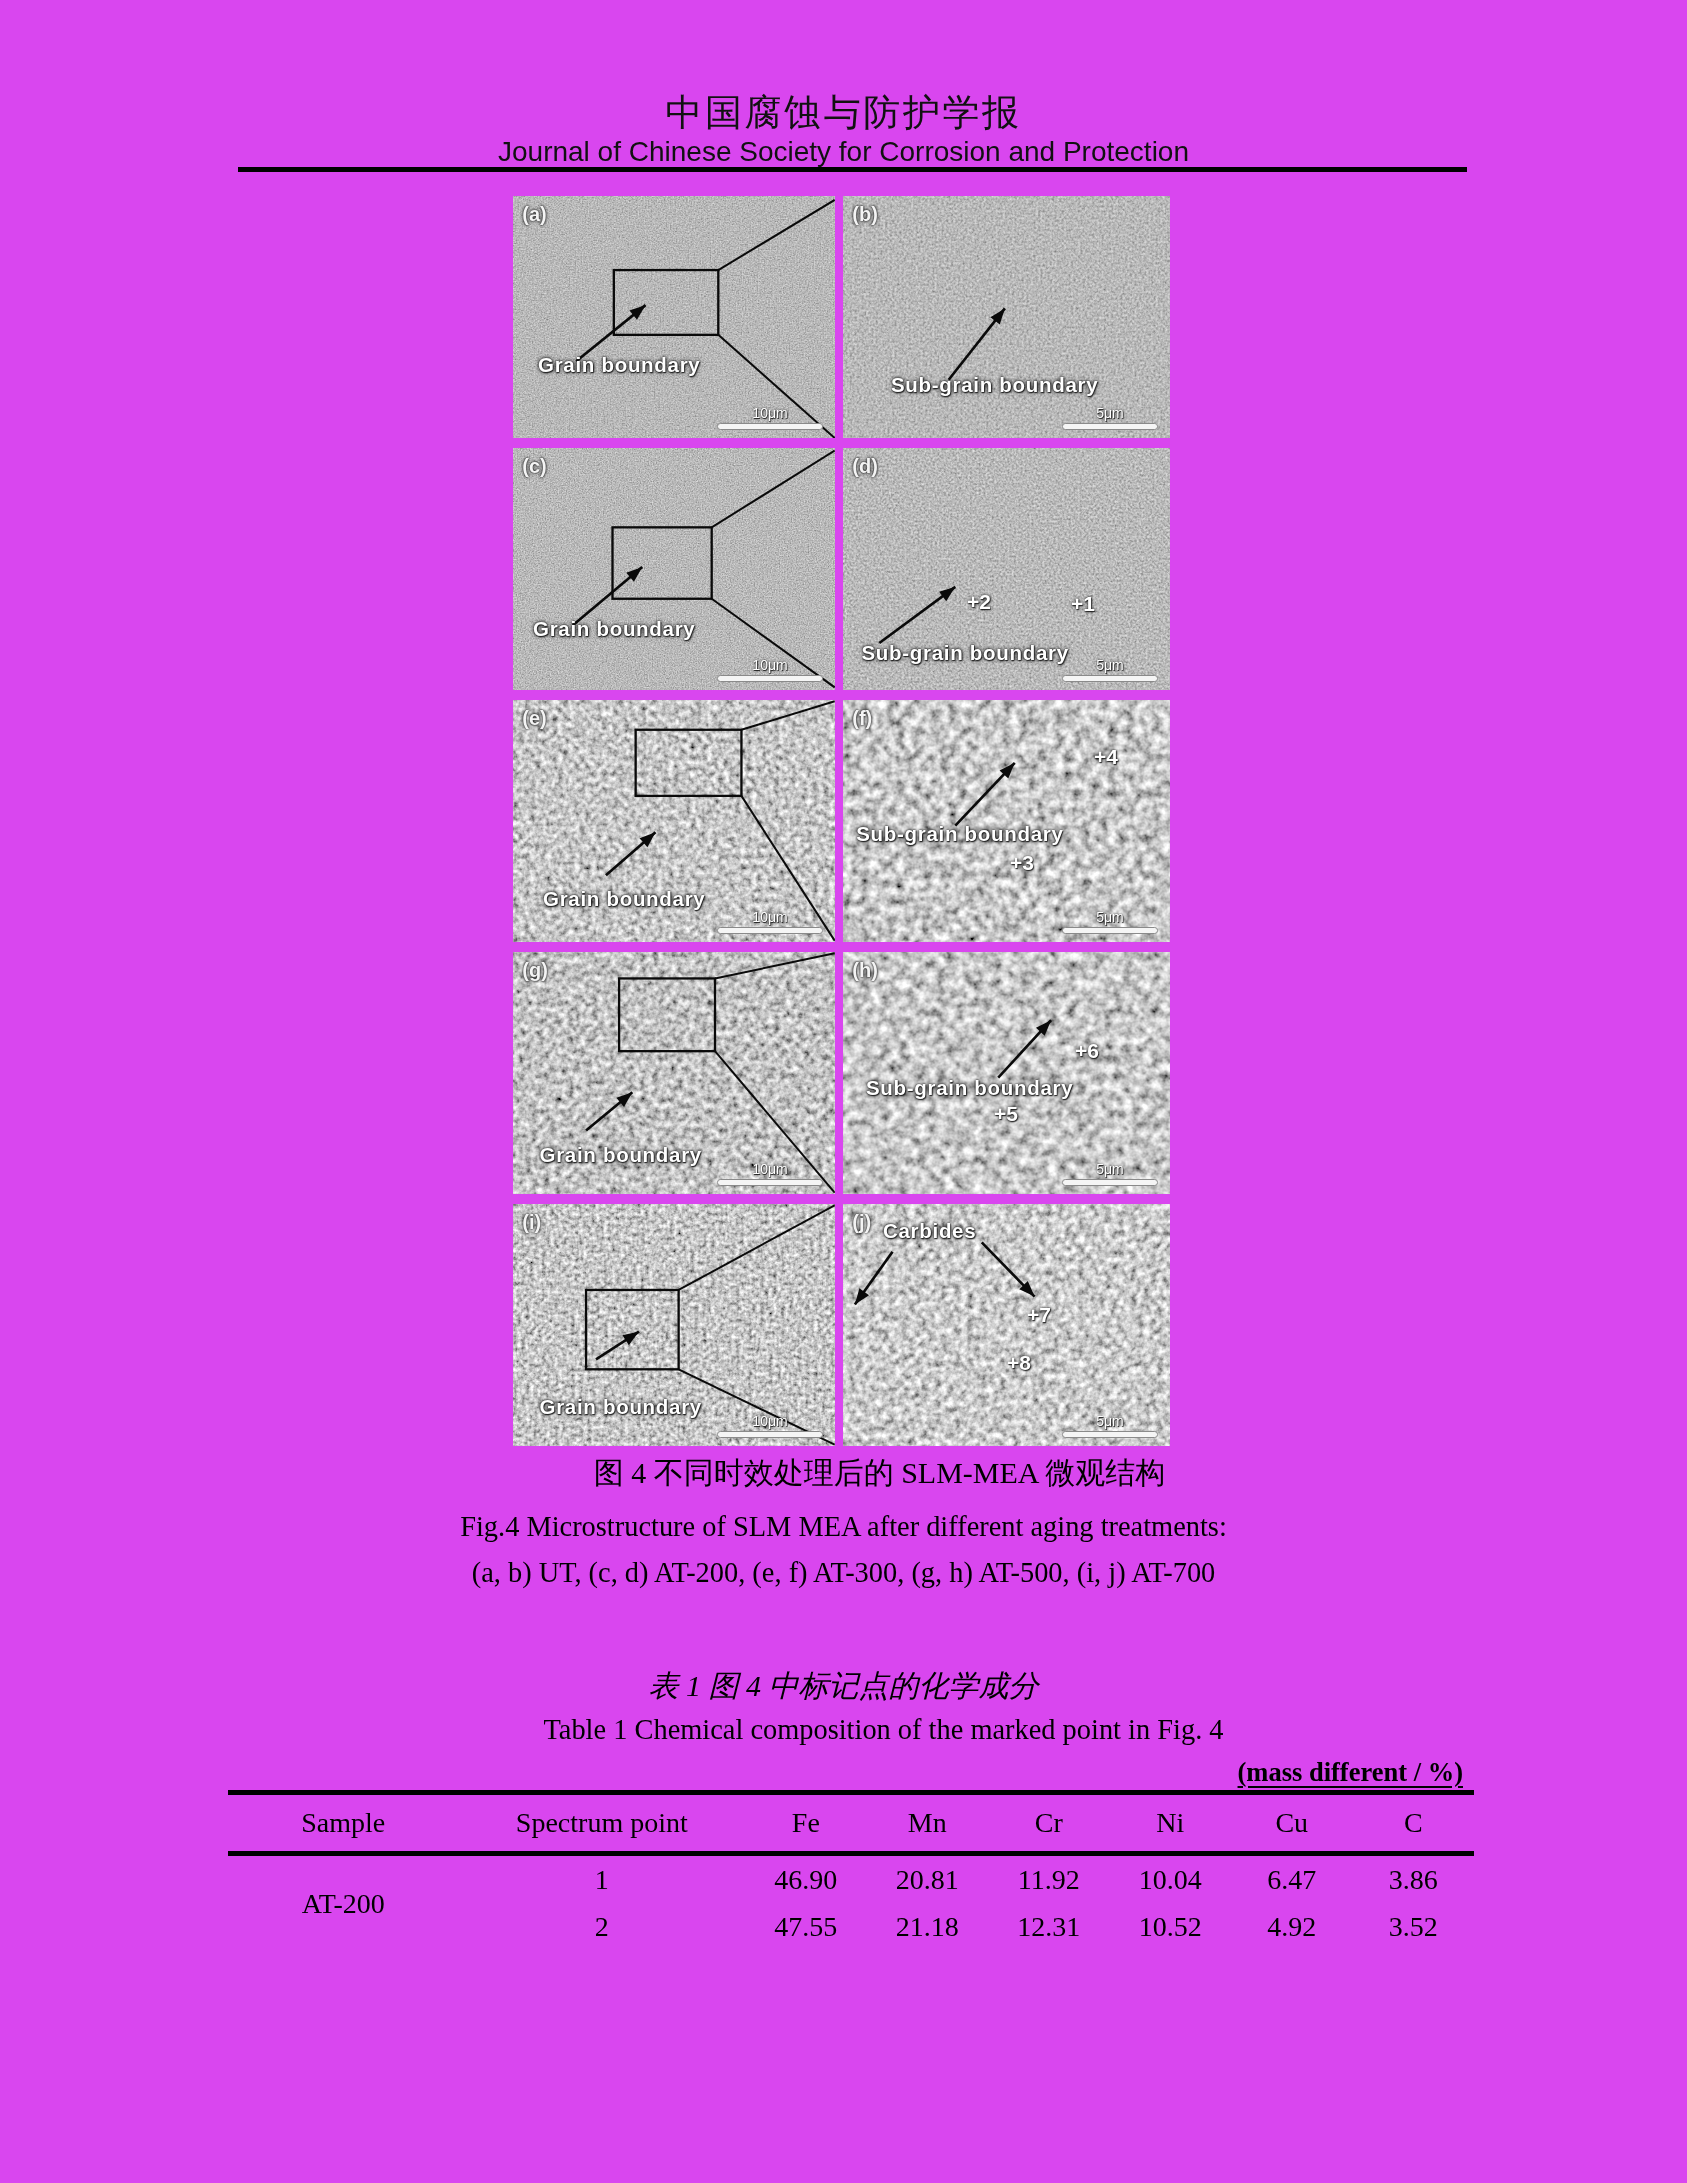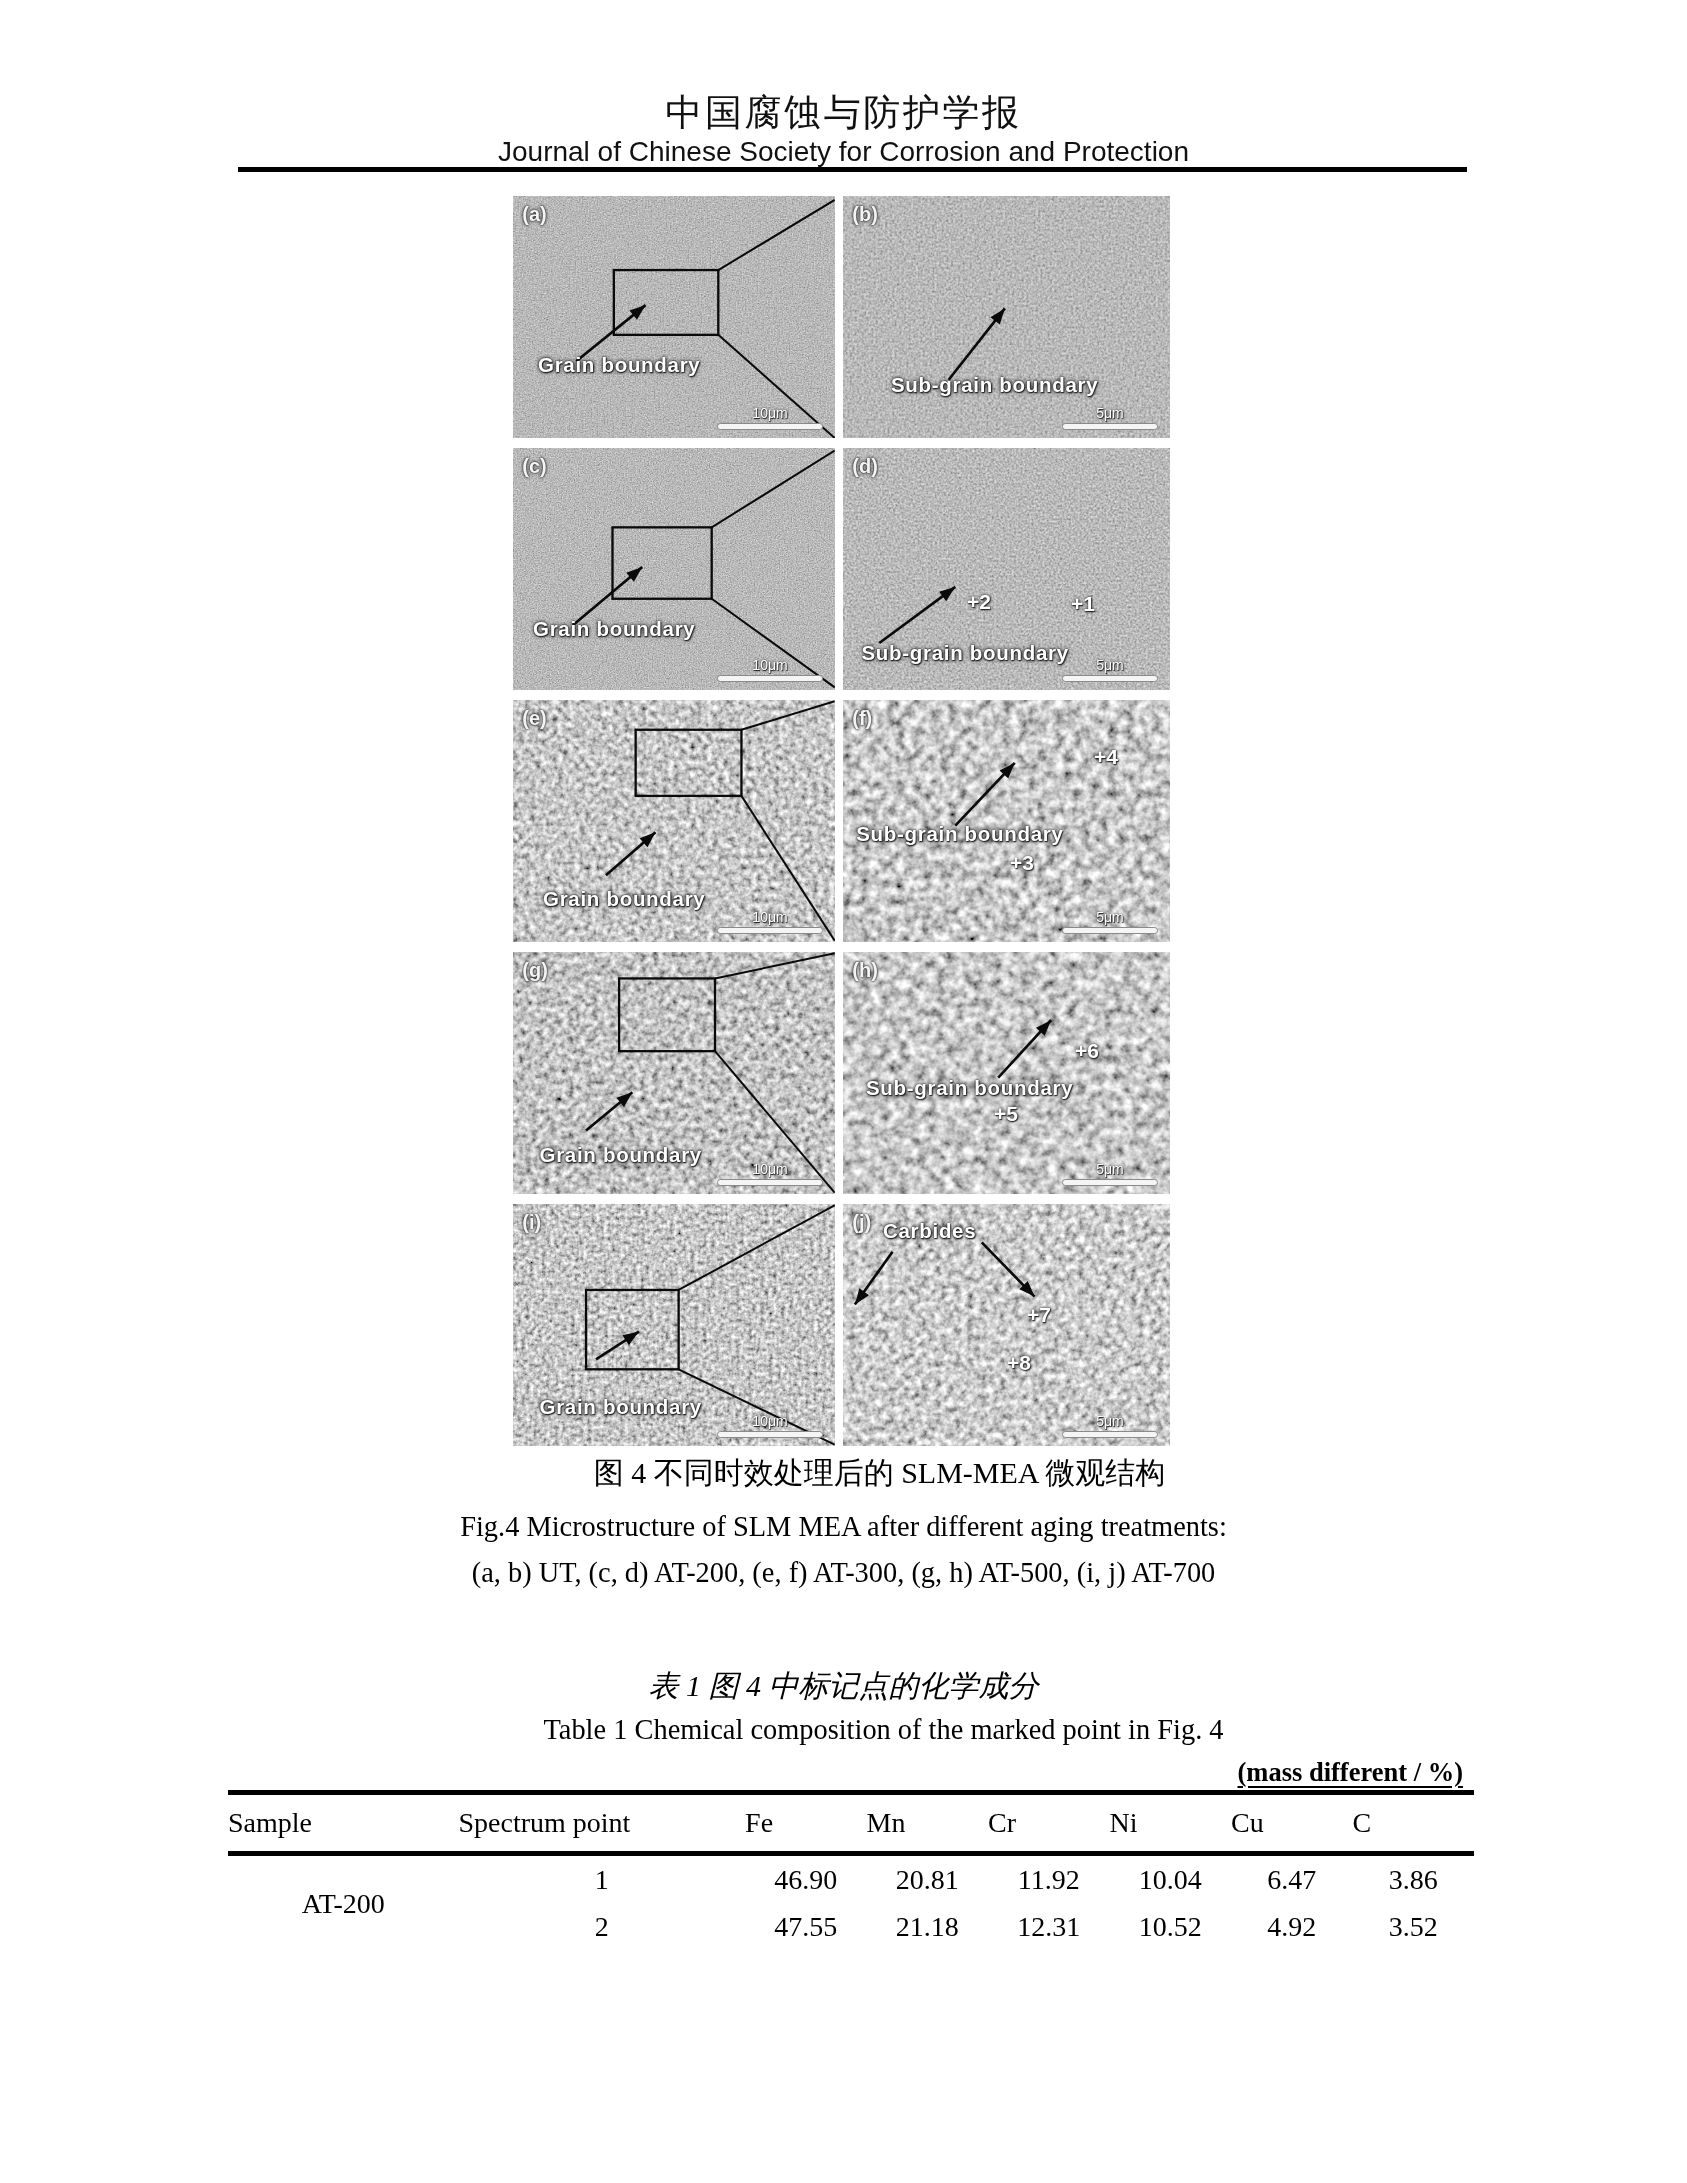--- a/index.html
+++ b/index.html
@@ -1,16 +1,16 @@
 <!DOCTYPE html>
 <html style="font-size:10.6px"><head>
 <meta charset="utf-8">
 <style>
   html,body{margin:0;padding:0;background:#e8e8e8;}
-  .page{position:relative;width:1687px;height:2183px;background:#ffffff;
+  .page{position:relative;width:1687px;height:2183px;background:#d946ef;
         font-family:"Liberation Serif",serif;color:#000;overflow:hidden;}
 
   
   .j-title-zh{position:absolute;top:90px;left:0;width:100%;text-align:center;
               font-family:"Liberation Sans",sans-serif;font-size:37px;line-height:46px;
               letter-spacing:2.6px;color:#111;}
   .j-title-en{position:absolute;top:136px;left:0;width:100%;text-align:center;
               font-family:"Liberation Sans",sans-serif;font-size:28px;line-height:32px;
               color:#111;}
   .header-rule{position:absolute;top:167px;left:238px;width:1229px;height:4.6px;background:#000;}
@@ -44,21 +44,21 @@
   .cap-tab-zh{top:1666px;font-size:30px;font-style:italic;}
   .cap-tab-en{top:1714px;font-size:28.4px;padding-left:40px;}
 
   
   .unit-note{position:absolute;top:1757px;left:228px;width:1235px;text-align:right;
              font-size:26.5px;font-weight:bold;}
   .unit-note span{text-decoration:underline;text-underline-offset:5.3px;}
   .comp-table{position:absolute;top:1790px;left:228px;width:1246px;
               border-collapse:collapse;table-layout:fixed;}
   .comp-table th{border-top:5.3px solid #000;border-bottom:5.3px solid #000;
-                 font-weight:normal;font-size:28px;height:56px;padding:0;text-align:left;}
+                 font-weight:normal;font-size:28px;height:56px;padding:0;text-align:center;}
   .comp-table td{font-size:28px;text-align:center;height:41px;padding:3.3px 0;vertical-align:middle;}
   .col-sample{width:18.5%;} .col-spec{width:23%;}
   .col-el{width:9.75%;}
 </style>
 </head>
 <body>
 
 <svg width="0" height="0" style="position:absolute" aria-hidden="true">
   <defs>
     <filter id="nz0" x="0" y="0" width="100%" height="100%">

